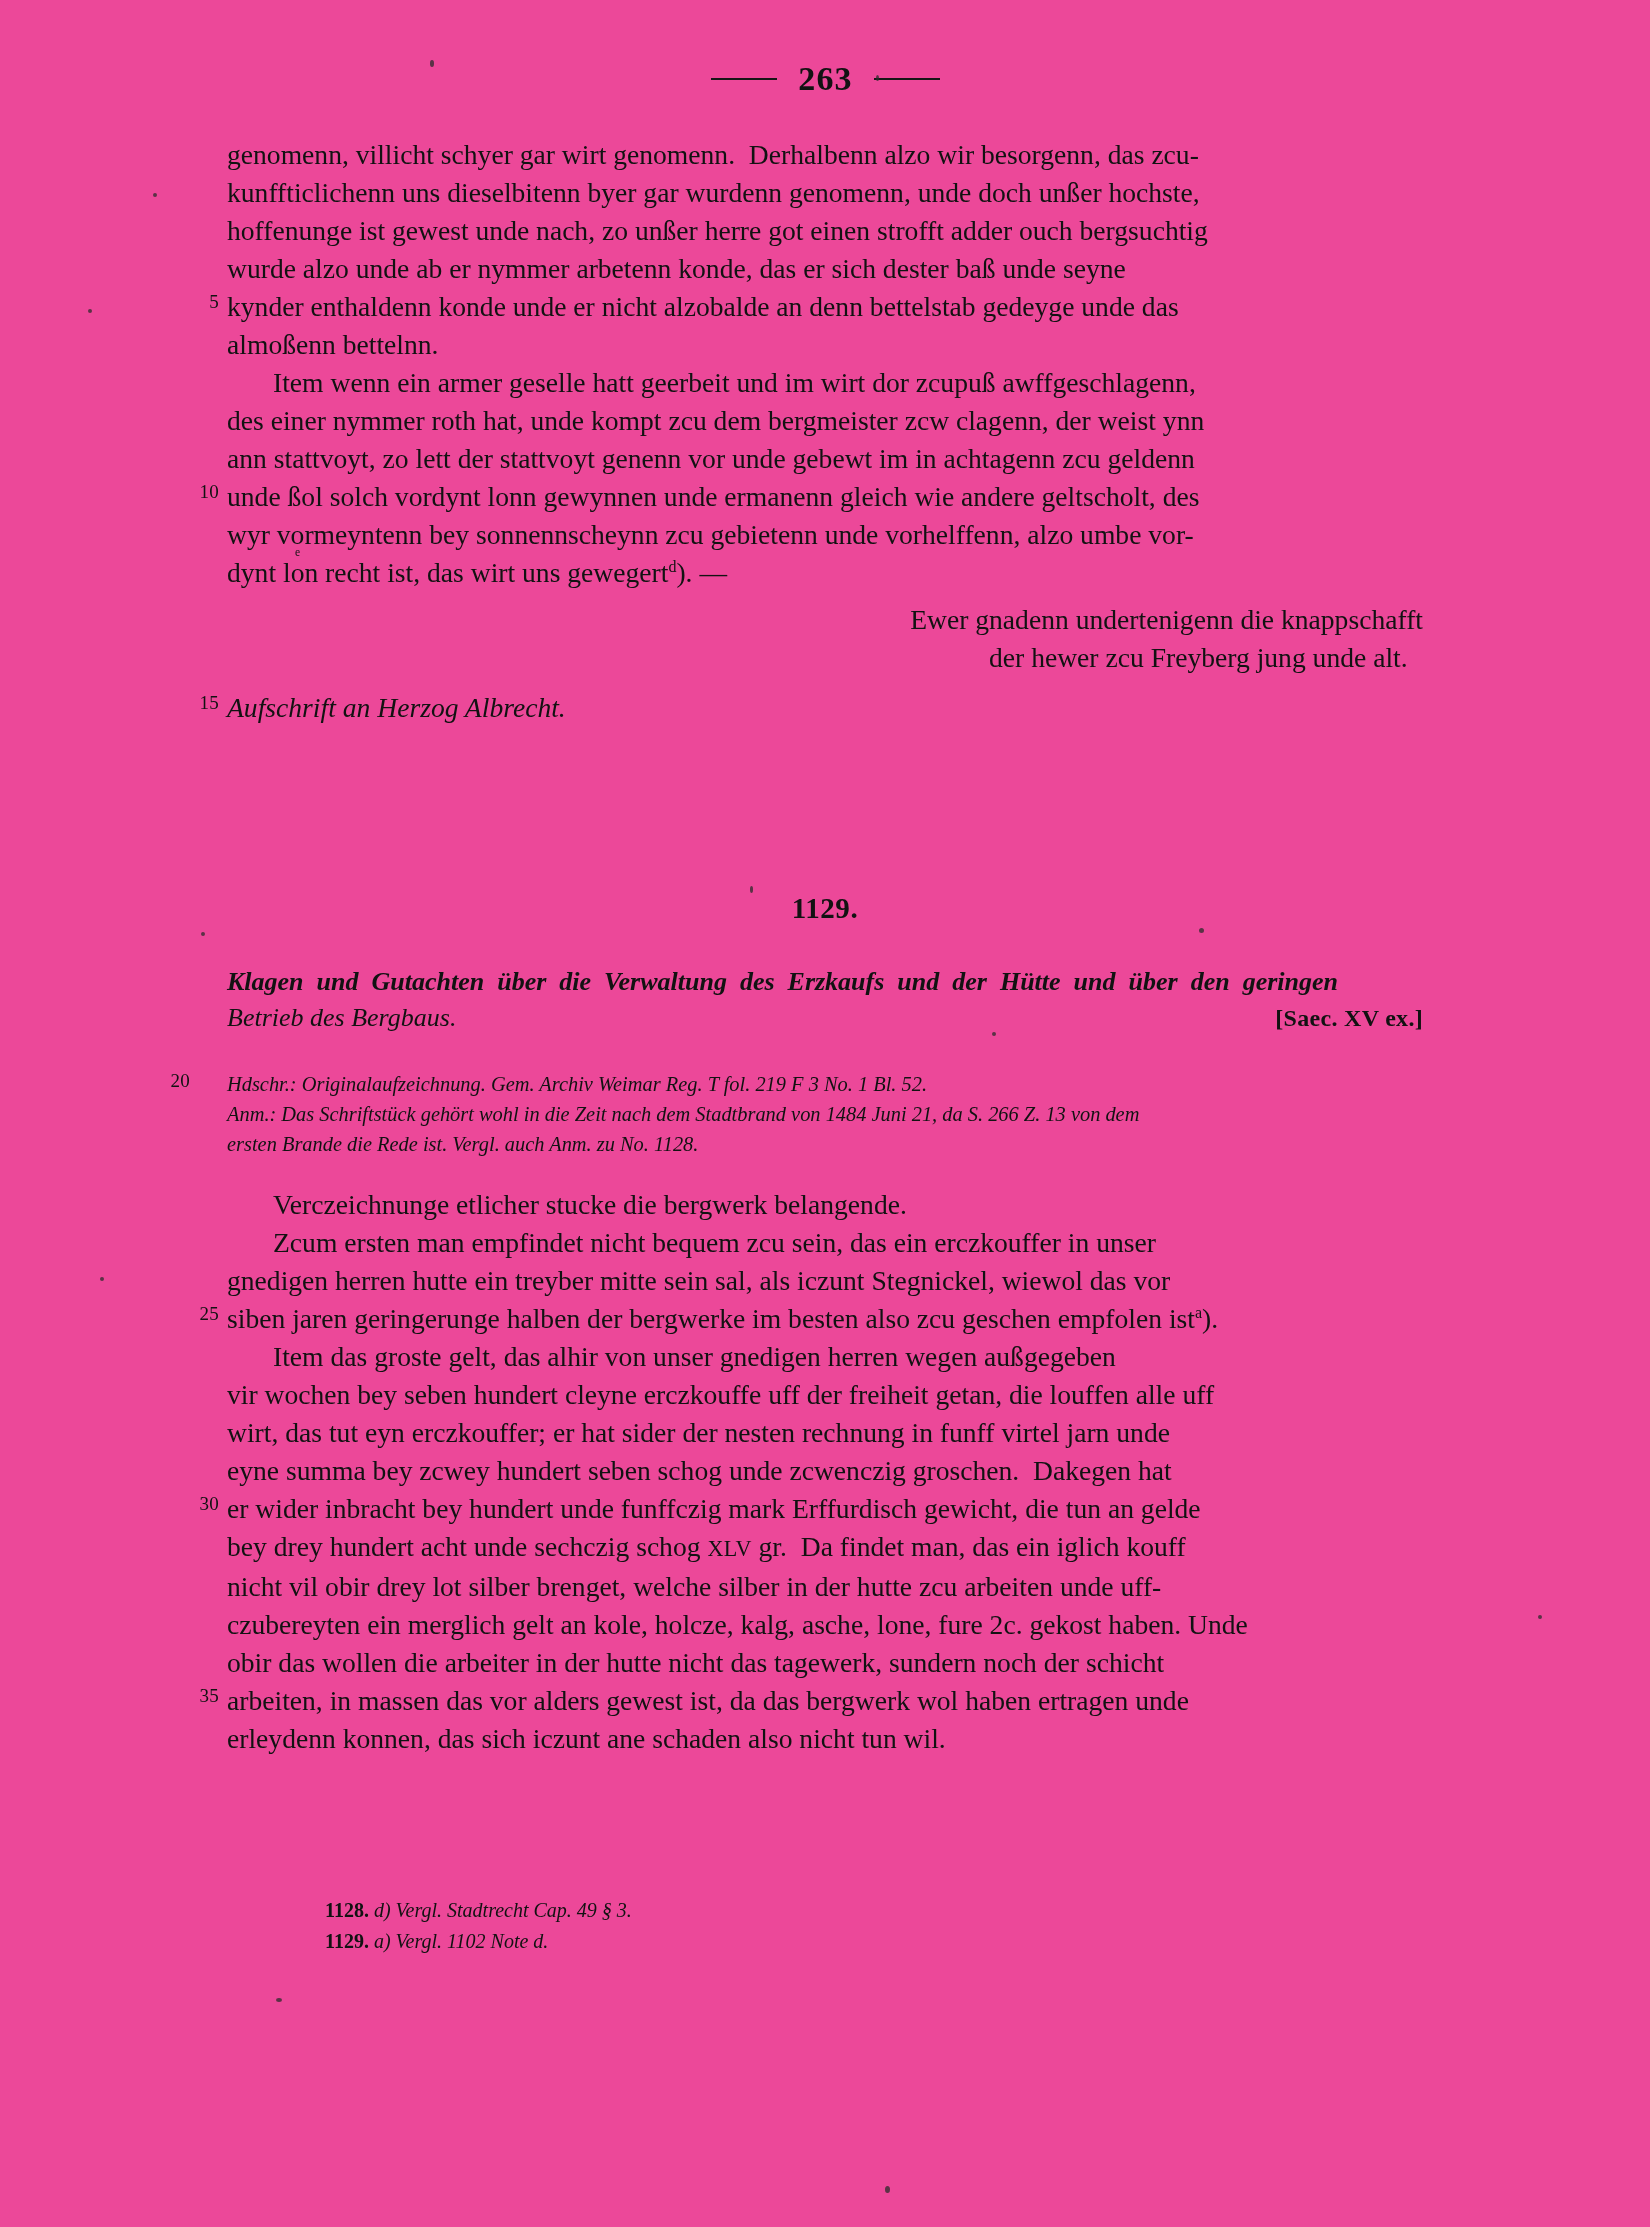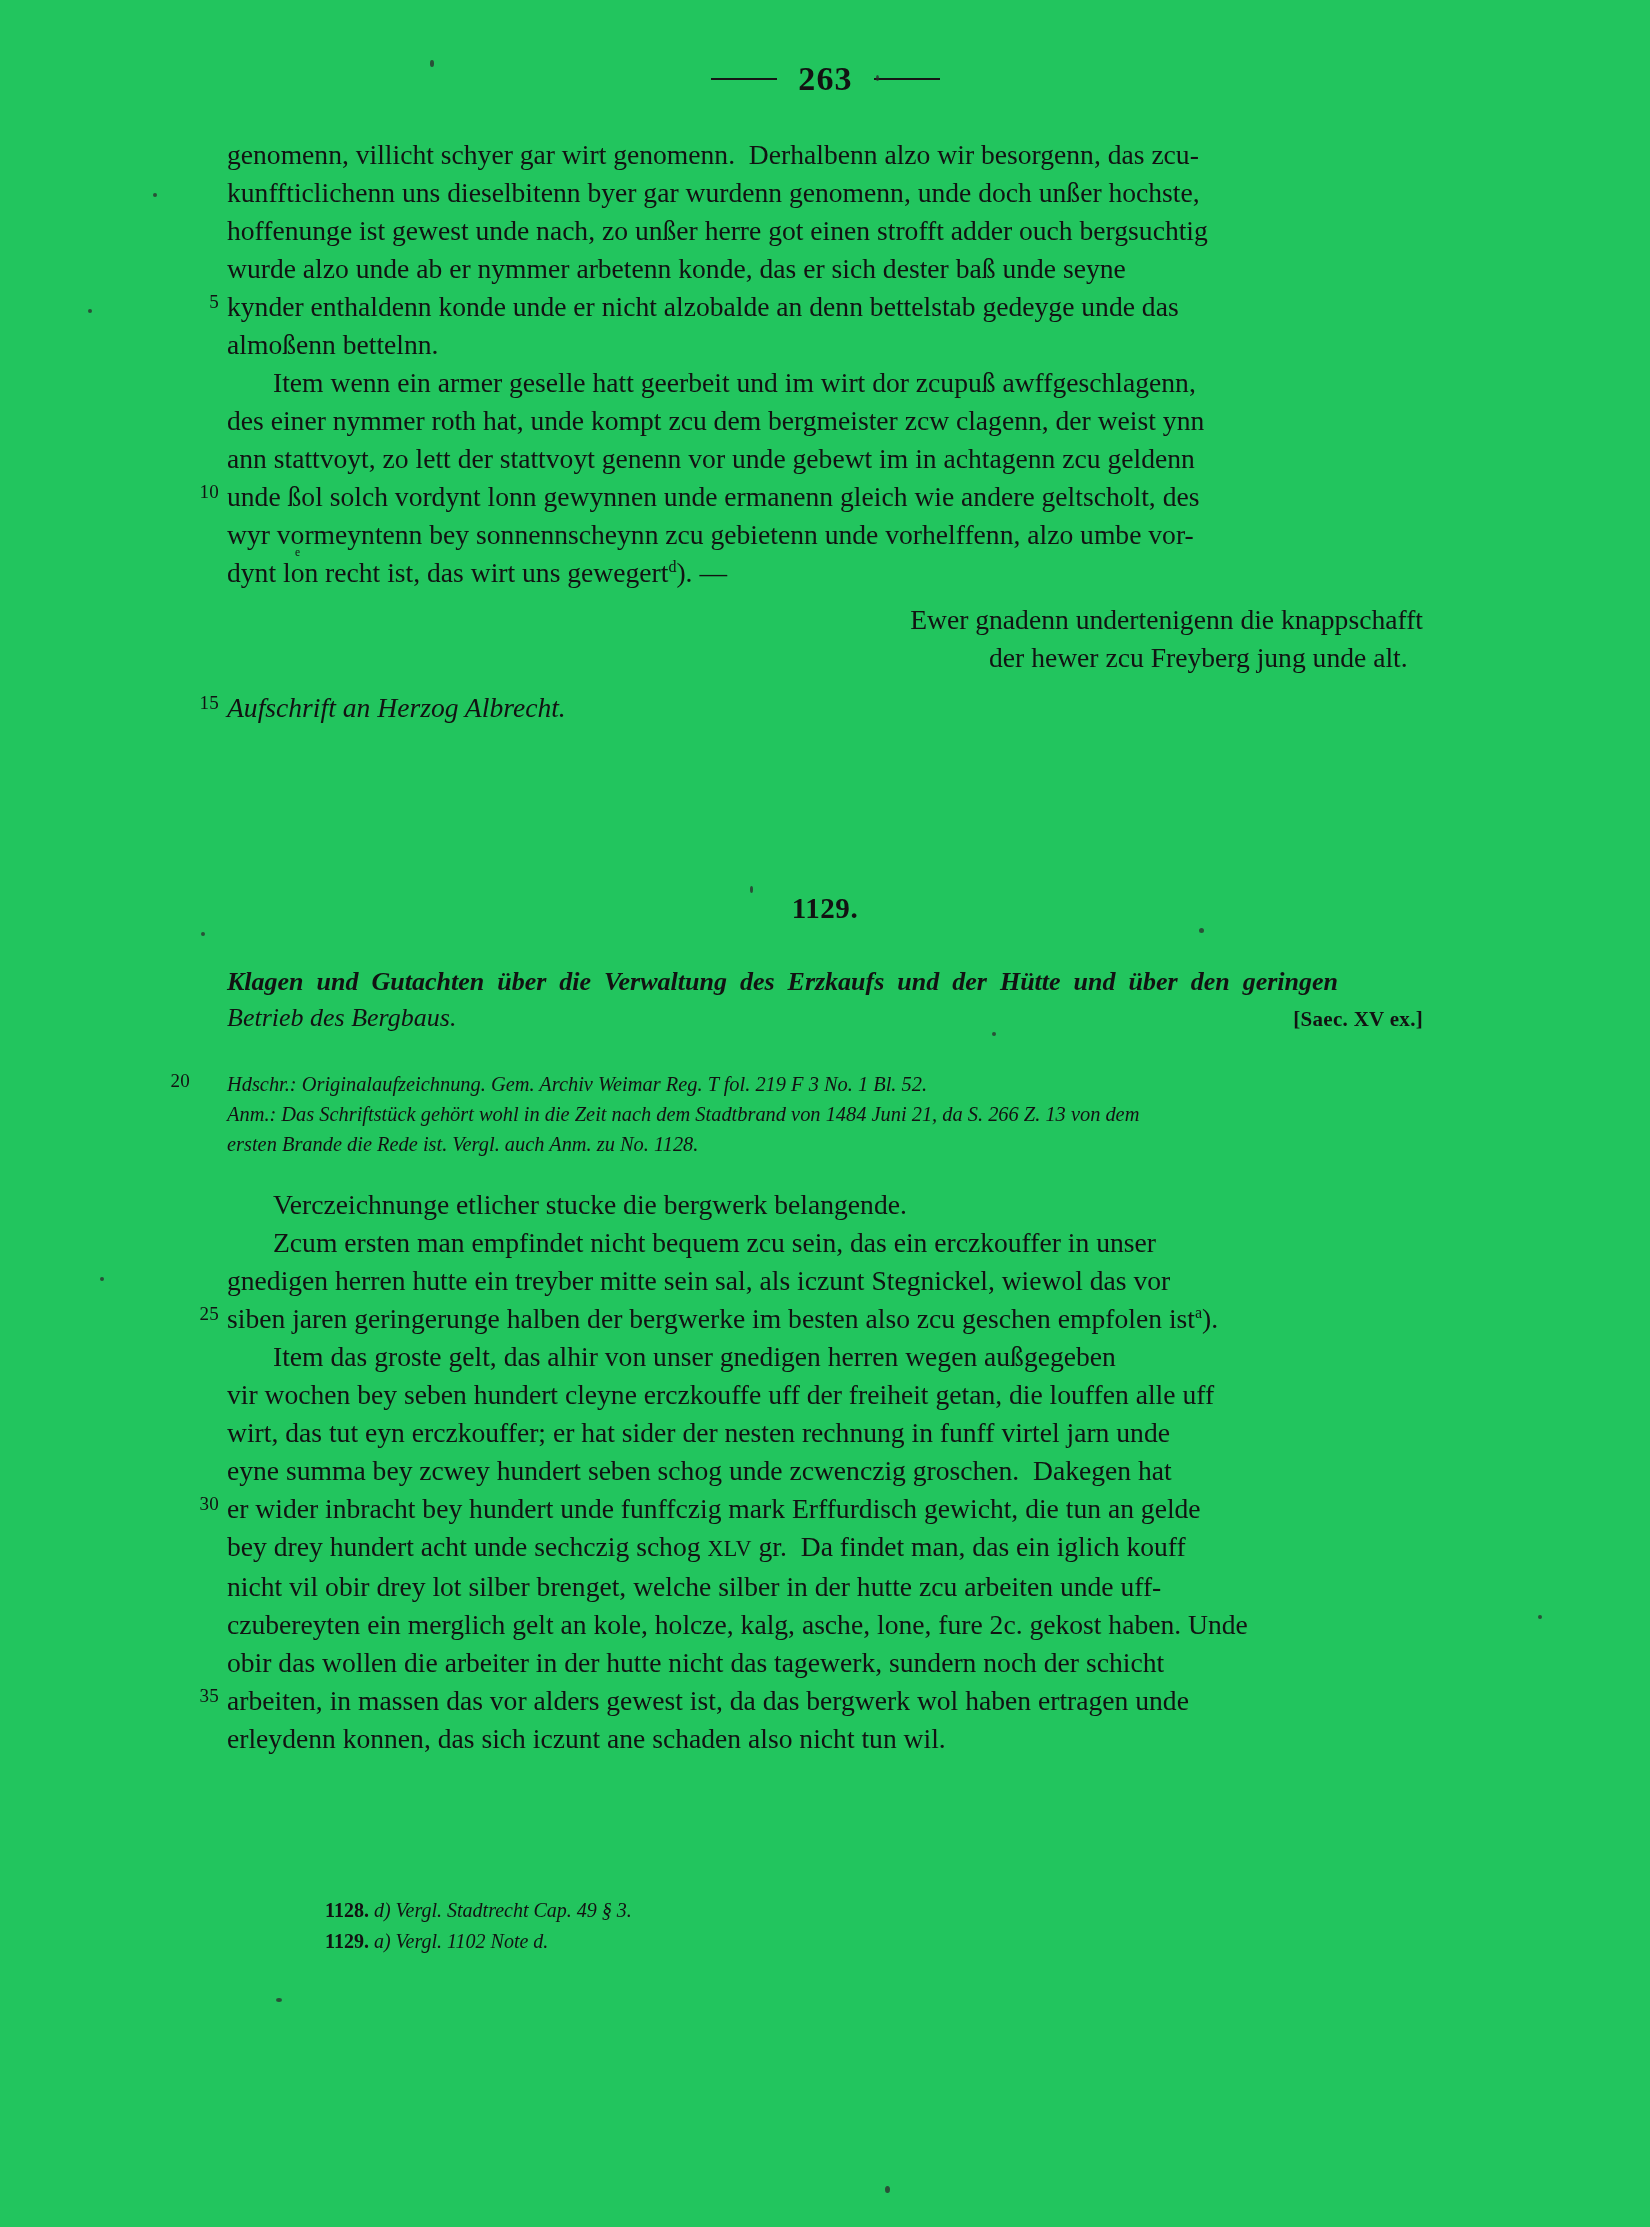--- a/index.html
+++ b/index.html
@@ -8,21 +8,21 @@
     background: #ffffff;
   }
   body {
     font-family: "Liberation Serif", "DejaVu Serif", serif;
     color: #121212;
   }
   .page {
     position: relative;
     width: 1651px;
     height: 2227px;
-    background: #22c55e;
+    background: #ec4899;
     overflow: hidden;
   }
 
   
   .runhead {
     position: absolute;
     top: 62px;
     left: 0;
     width: 1651px;
     text-align: center;
@@ -117,21 +117,21 @@
   .regest {
     font-style: italic;
     font-size: 26px;
     line-height: 36px;
   }
   .regest .j { display: flex; justify-content: space-between; }
   .regest .j > span { white-space: pre; font-weight: bold; }
   .saec {
     font-style: normal;
     font-weight: 700;
-    font-size: 21px;
+    font-size: 24px;
     letter-spacing: 0.3px;
   }
 
   
   .appar {
     font-style: italic;
     font-size: 20.4px;
     line-height: 30px;
     white-space: nowrap;
   }

